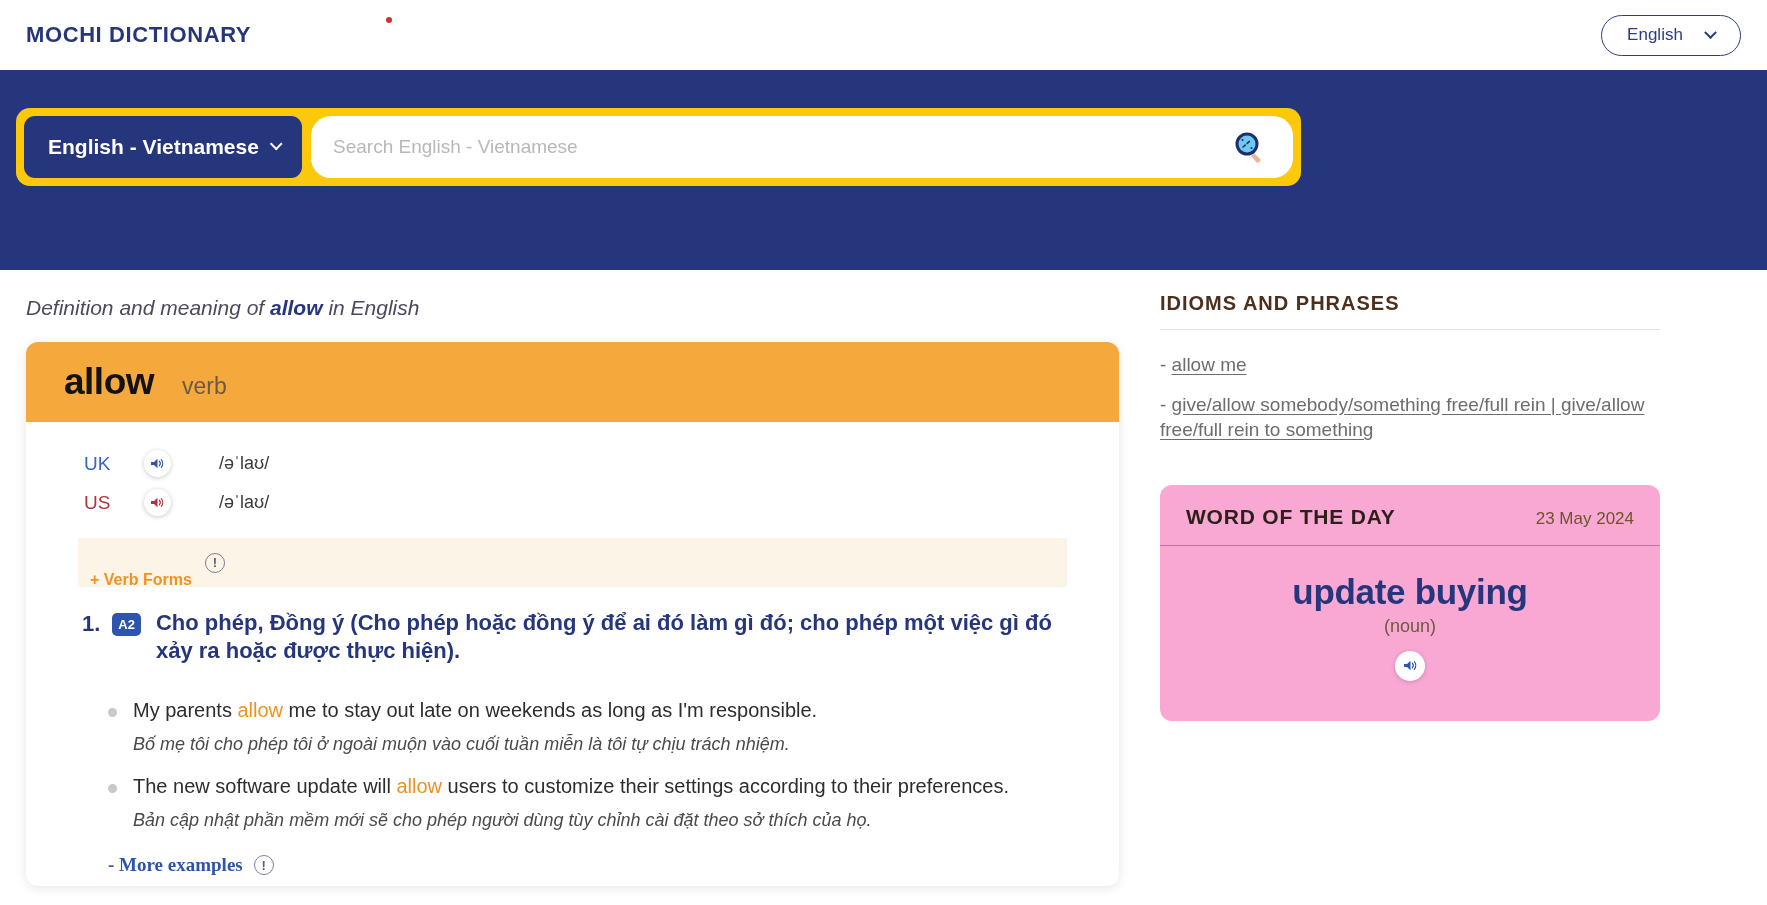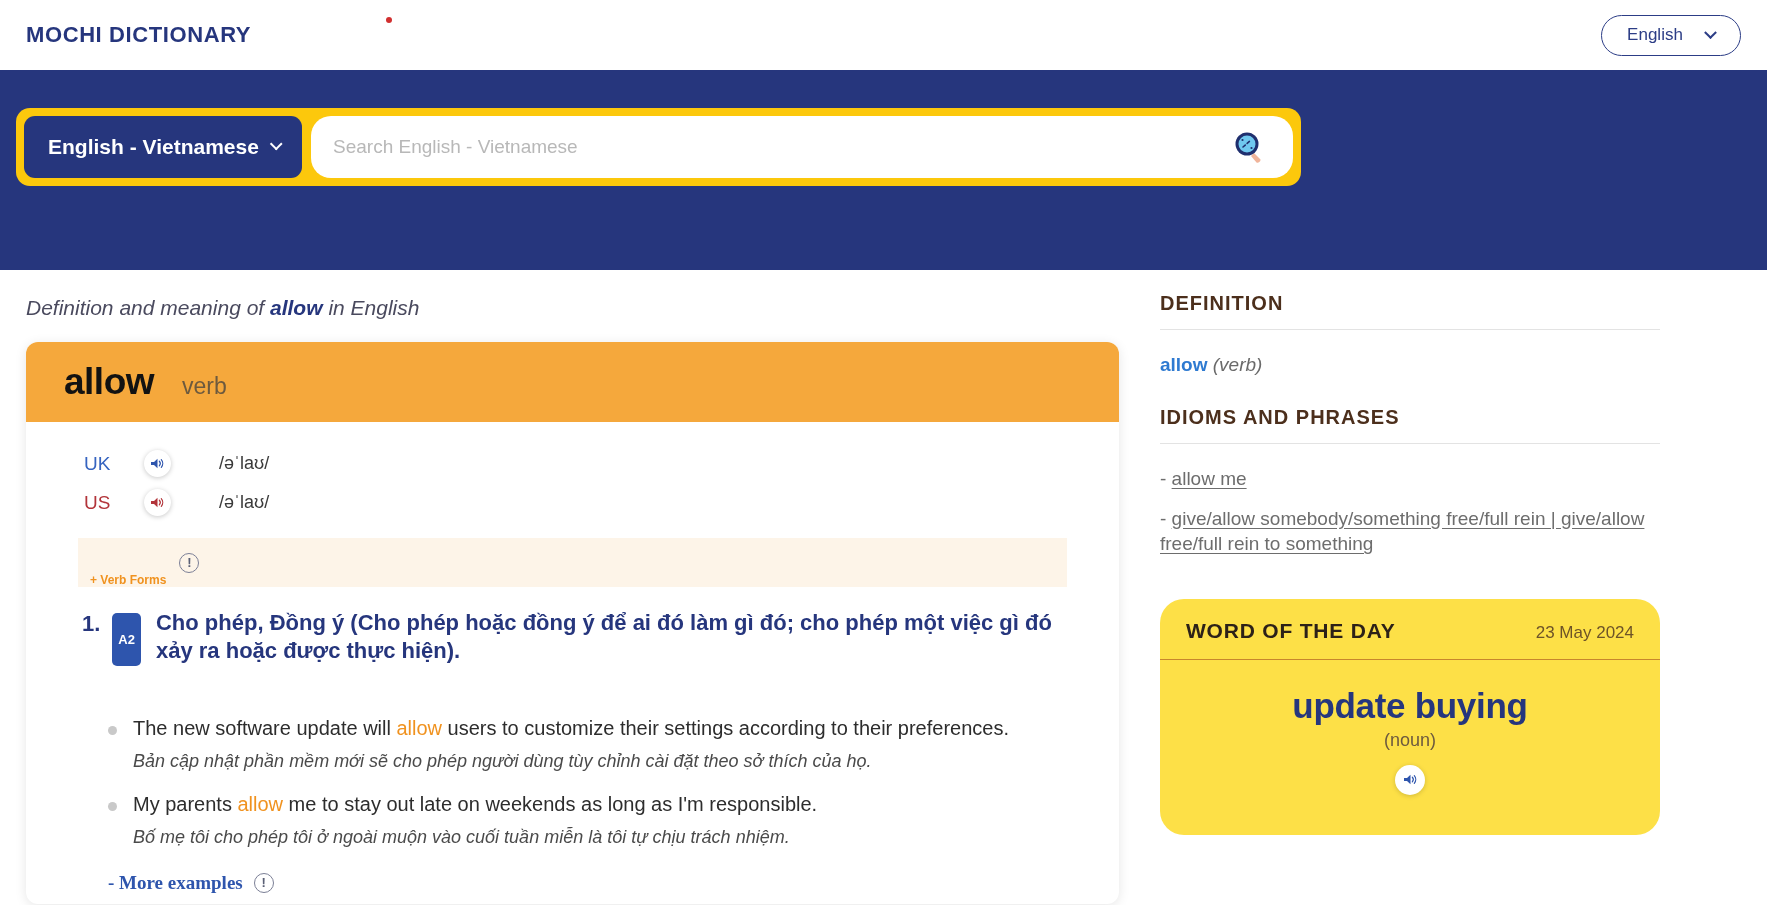--- a/index.html
+++ b/index.html
@@ -211,21 +211,21 @@
     background: #fdf4e8;
     height: 49px;
     display: flex;
     align-items: center;
     gap: 13px;
     padding-left: 12px;
     cursor: pointer;
   }
   .verbforms-label {
     color: #f0921f;
-    font-size: 12px;
+    font-size: 16px;
     font-weight: 700;
     margin-top: 34px;
   }
   .icon-excl {
     width: 20px; height: 20px;
     border-radius: 50%;
     border: 1.4px solid #7b7f96;
     display: inline-flex;
     align-items: center; justify-content: center;
     font-size: 13px;
@@ -246,22 +246,22 @@
     font-weight: 700;
     flex: none;
     padding-top: 2px;
   }
   .lvl-badge {
     background: #2e55ad;
     color: #fff;
     font-size: 13px;
     font-weight: 700;
     border-radius: 5px;
-    padding: 20px 6px;
-    margin: 4px 7px 16px 4px;
+    padding: 5px 6px;
+    margin: 4px 7px 0 4px;
     flex: none;
     align-self: flex-start;
     line-height: 1;
   }
   .deftext {
     font-size: 22px;
     line-height: 1.26;
     color: #26367d;
     font-weight: 700;
   }
@@ -329,22 +329,22 @@
     margin-bottom: 14px;
   }
   .idiom-link {
     color: #6d6d6d;
     text-decoration: underline;
     text-underline-offset: 3px;
     cursor: pointer;
   }
 
   .wotd {
-    background: #fde047;
-    border-radius: 24px;
+    background: #f9a8d4;
+    border-radius: 12px;
     overflow: hidden;
     margin-top: 42px;
   }
   .wotd-head {
     display: flex;
     align-items: baseline;
     justify-content: space-between;
     padding: 20px 26px 16px 26px;
     border-bottom: 1px solid #c8862c;
   }
@@ -459,54 +459,46 @@
           <span class="defnum">1.</span>
           <span class="lvl-badge">A2</span>
           <span class="deftext">Cho phép, Đồng ý (Cho phép hoặc đồng ý để ai đó làm gì đó; cho phép một việc gì đó xảy ra hoặc được thực hiện).</span>
         </div>
 
         <div class="examples">
 
           <div class="example">
             <span class="bullet"></span>
             <div>
+              <div class="ex-en"><span>My parents </span><span class="hl">allow</span><span> me to stay out late on weekends as long as I'm responsible.</span></div>
+              <div class="ex-vi">Bố mẹ tôi cho phép tôi ở ngoài muộn vào cuối tuần miễn là tôi tự chịu trách nhiệm.</div>
+            </div>
+          </div>
+
+          <div class="example">
+            <span class="bullet"></span>
+            <div>
               <div class="ex-en"><span>The new software update will </span><span class="hl">allow</span><span> users to customize their settings according to their preferences.</span></div>
               <div class="ex-vi">Bản cập nhật phần mềm mới sẽ cho phép người dùng tùy chỉnh cài đặt theo sở thích của họ.</div>
             </div>
           </div>
 
-          <div class="example">
-            <span class="bullet"></span>
-            <div>
-              <div class="ex-en"><span>My parents </span><span class="hl">allow</span><span> me to stay out late on weekends as long as I'm responsible.</span></div>
-              <div class="ex-vi">Bố mẹ tôi cho phép tôi ở ngoài muộn vào cuối tuần miễn là tôi tự chịu trách nhiệm.</div>
-            </div>
-          </div>
-
         </div>
 
         <div class="moreex">
           <span class="moreex-label">- More examples</span>
           <span class="icon-excl">!</span>
         </div>
 
       </div>
     </div>
   </div>
 
   <div class="sidecol">
 
-    <div class="side-block">
-      <div class="side-h">DEFINITION</div>
-      <div class="side-div"></div>
-      <div class="def-link-row">
-        <span class="def-link">allow</span>
-        <span class="def-pos">(verb)</span>
-      </div>
-    </div>
 
     <div class="side-block">
       <div class="side-h">IDIOMS AND PHRASES</div>
       <div class="side-div"></div>
       <div class="idiom-list">
         <div class="idiom-item">
           <span>-</span>
           <span class="idiom-link">allow me</span>
         </div>
         <div class="idiom-item">

